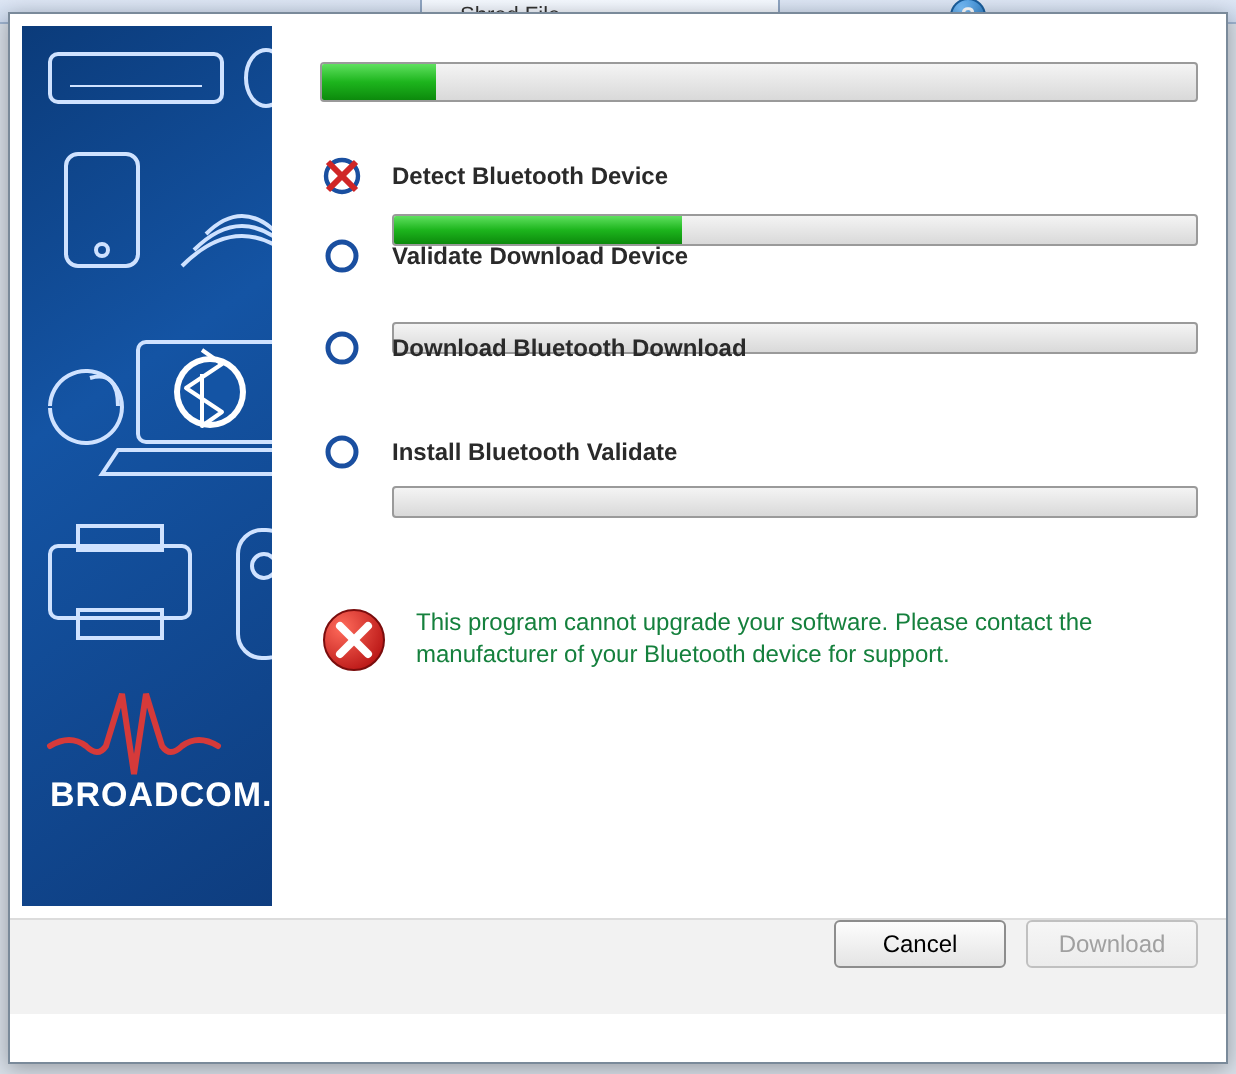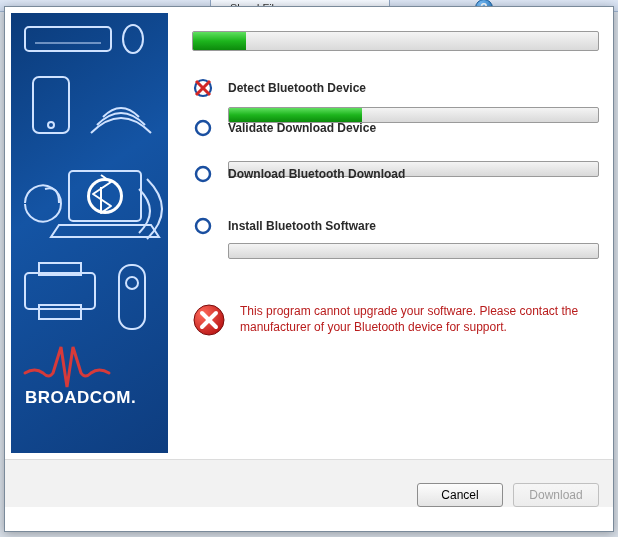--- a/index.html
+++ b/index.html
@@ -58,21 +58,21 @@
     font-size: 13px;
     background: linear-gradient(#f7f7f7,#eaeaea);
     border-bottom: 1px solid #d0d0d0;
     color: #2a2a2a;
   }
   .content {
     display: flex;
     height: calc(100% - 24px - 48px);
   }
   .sidebar {
-    width: 157px;
+    width: 125px;
     margin: 6px 0 6px 6px;
     background: linear-gradient(145deg,#0b3b7a 0%, #1454a4 40%, #0e3d7f 100%);
     position: relative;
     overflow: hidden;
     color: #cfe2ff;
   }
   .sidebar svg { display: block; }
   .main {
     flex: 1;
     padding: 24px 14px 10px 24px;
@@ -121,28 +121,28 @@
   .error-row {
     display: flex;
     align-items: flex-start;
     gap: 14px;
     margin-top: 44px;
   }
   .error-icon {
     width: 34px; height: 34px;
     flex: 0 0 34px;
   }
-  .error-text { font-size: 12px; line-height: 1.35; color: #b91c1c; }
+  .error-text { font-size: 12px; line-height: 1.35; color: #15803d; }
 
   .footer {
     height: 48px;
     border-top: 1px solid #dcdcdc;
     display: flex;
     justify-content: flex-end;
-    align-items: flex-end;
+    align-items: flex-start;
     padding: 0 14px;
     gap: 10px;
     background: #f2f2f2;
   }
   .btn {
     min-width: 86px;
     height: 24px;
     border: 1px solid #8d8d8d;
     border-radius: 3px;
     background: linear-gradient(#fdfdfd,#e4e4e4);
@@ -252,21 +252,21 @@
         <div class="fill" style="width:0%"></div>
       </div>
       <div style="height:22px"></div>
 
       <div class="step" data-name="step-install">
         <div class="step-icon" data-name="pending-icon">
           <svg width="20" height="20" viewBox="0 0 20 20">
               <circle cx="10" cy="10" r="7" fill="none" stroke="#1a4fa0" stroke-width="2.5"></circle>
             </svg>
         </div>
-        <div class="step-label" data-name="step-install-label">Install Bluetooth Software</div>
+        <div class="step-label" data-name="step-install-label">Install Bluetooth Validate</div>
       </div>
       <div class="step-bar" data-name="step-install-progress">
         <div class="fill" style="width:0%"></div>
       </div>
 
       <div class="error-row" data-name="error-message-row">
         <div class="error-icon" data-name="error-icon">
           <svg width="34" height="34" viewBox="0 0 34 34">
             <defs>
               <radialGradient id="eg" cx="30%" cy="30%" r="80%">

